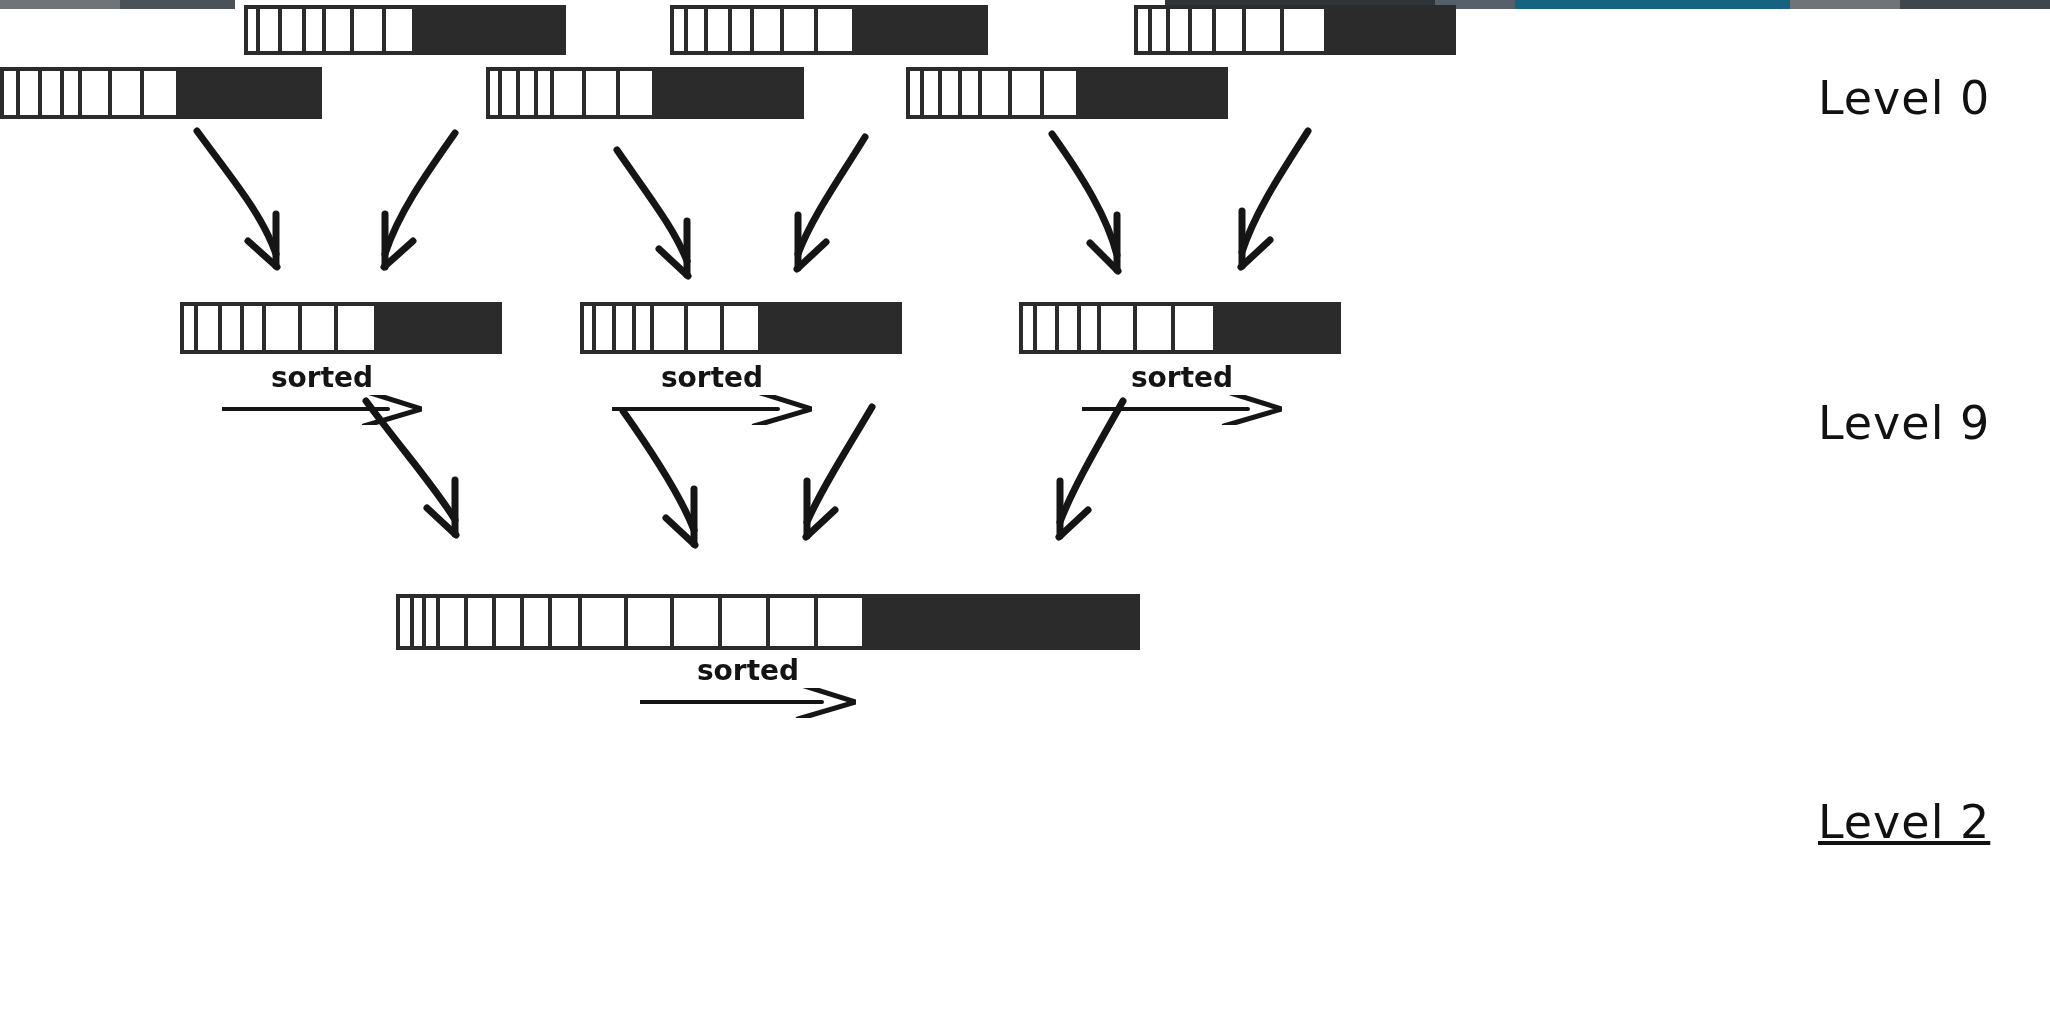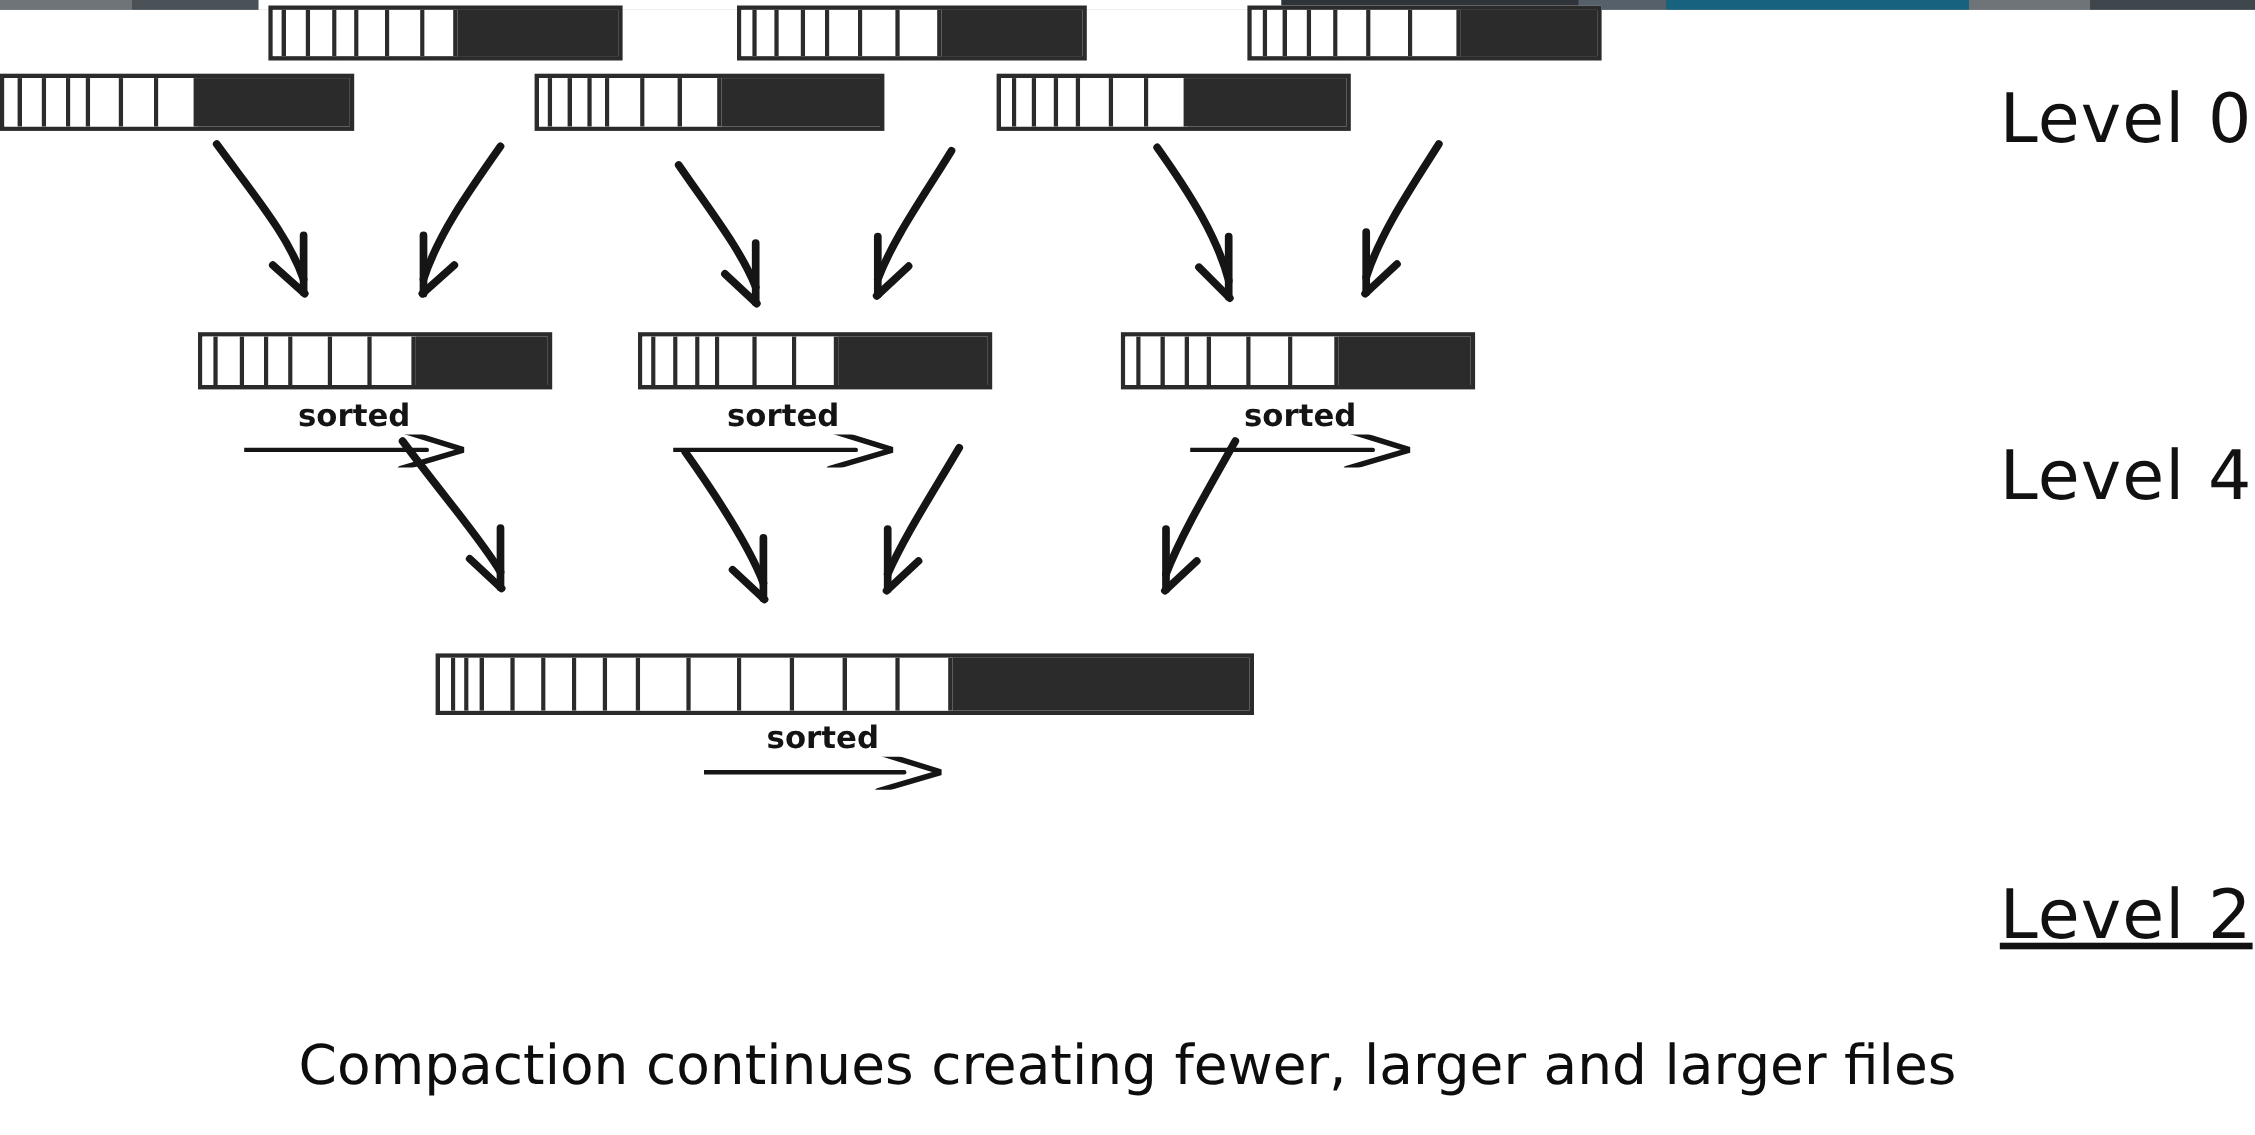--- a/index.html
+++ b/index.html
@@ -67,21 +67,21 @@
     background: #2b2b2b;
   }
   .cell.last-white {
     border-right: 4px solid #2b2b2b;
   }
 
   
   .level-label {
     position: absolute;
     font-family: "DejaVu Sans", sans-serif;
-    font-size: 62px;
+    font-size: 46px;
     font-weight: 400;
     color: #111111;
     letter-spacing: 1px;
     white-space: nowrap;
   }
 
   
   .sorted-group {
     position: absolute;
   }
@@ -306,21 +306,21 @@
           <div class="cell" style="width: 48px; border-right-color: rgb(43, 43, 43);"></div>
           <div class="cell" style="width: 48px; border-right-color: rgb(43, 43, 43);"></div>
           <div class="cell" style="width: 48px; border-right-color: rgb(43, 43, 43);"></div>
           <div class="cell last-white" style="width: 48px; border-right-color: rgb(43, 43, 43);"></div>
           <div class="cell tail" style="flex: 1 1 auto; background: rgb(43, 43, 43);"></div>
         </div>
       </div>
 
     <div id="labels-container">
         <div class="level-label" style="left: 1818px; top: 62px;">Level 0</div>
-        <div class="level-label" style="left: 1818px; top: 387px;">Level 4</div>
+        <div class="level-label" style="left: 1818px; top: 387px;">Level 9</div>
         <div class="level-label" style="left: 1818px; top: 786px; text-decoration: underline;">Level 2</div>
       </div>
 
     <div id="sorted-container">
         <div class="sorted-group" style="left: 222px; top: 352px; width: 200px; height: 60px;">
           <div class="sorted-text">sorted</div>
           <svg class="sorted-arrow" width="200" height="30" viewBox="0 0 200 30">
             <path d="M 0,14 L 166,14" stroke="#151515" stroke-width="4" fill="none" stroke-linecap="round"></path>
             <path d="M 142,-4 L 200,14 L 142,31" stroke="#151515" stroke-width="5" fill="none" stroke-linecap="round" stroke-linejoin="round"></path>
           </svg>
@@ -341,16 +341,15 @@
         </div>
         <div class="sorted-group" style="left: 640px; top: 645px; width: 216px; height: 60px;">
           <div class="sorted-text">sorted</div>
           <svg class="sorted-arrow" width="216" height="30" viewBox="0 0 216 30">
             <path d="M 0,14 L 182,14" stroke="#151515" stroke-width="4" fill="none" stroke-linecap="round"></path>
             <path d="M 158,-4 L 216,14 L 158,31" stroke="#151515" stroke-width="5" fill="none" stroke-linecap="round" stroke-linejoin="round"></path>
           </svg>
         </div>
       </div>
 
-    <div id="caption" style="top: 930px;">Compaction continues creating fewer, larger and larger files</div>
 
   </div>
 </div>
 
 </body></html>

